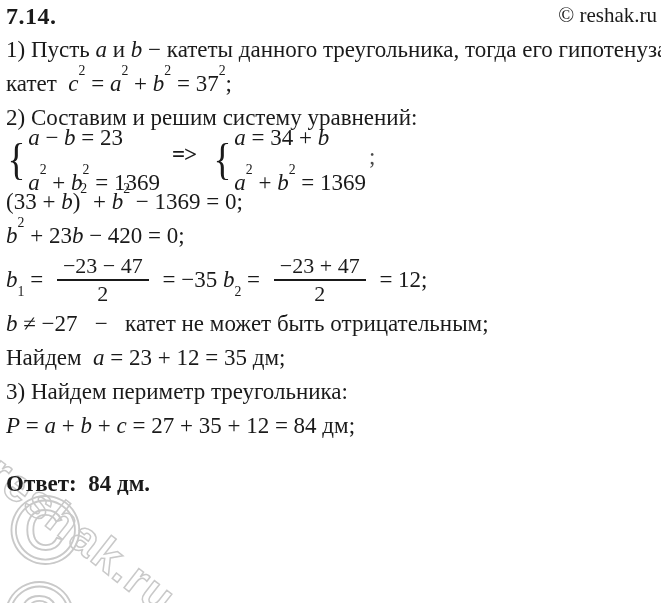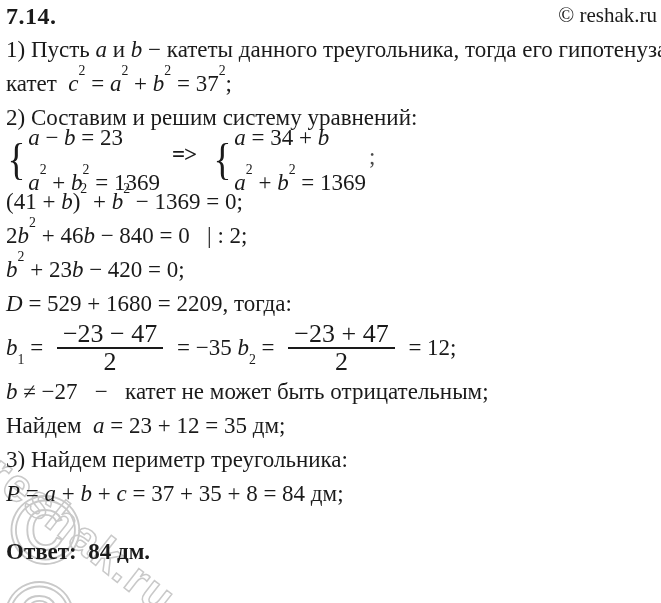--- a/index.html
+++ b/index.html
@@ -28,21 +28,21 @@
   sub{font-size:0.6em;line-height:0;position:relative;top:0.25em;}
   
   .system{display:flex;align-items:center;height:50px;font-size:23px;white-space:pre;}
   .brace{font-size:44px;line-height:1;font-weight:400;transform:scaleX(0.85);margin-right:1px;}
   .sys-col{display:flex;flex-direction:column;line-height:25px;gap:20px;}
   .sys-row{white-space:pre;}
   .arrow{margin:0 16px 10px 12px;font-size:23px;font-weight:bold;letter-spacing:-1px;}
   .sys-semi{margin-left:3px;margin-bottom:6px;color:#4a4a4a;}
   
   .roots{display:flex;align-items:center;height:54px;font-size:23px;white-space:pre;}
-  .frac{display:inline-flex;flex-direction:column;text-align:center;margin:0 8px;font-size:26px;line-height:24px;}
+  .frac{display:inline-flex;flex-direction:column;text-align:center;margin:0 8px;font-size:22px;line-height:24px;}
   .fnum{border-bottom:2px solid #1a1a1a;padding:0 6px 1px;}
   .fden{padding-top:1px;}
   .answer{margin-top:24px;font-weight:bold;}
 </style>
 </head>
 <body>
 
 <div class="page">
 
   <div class="wm wm-diagonal">reshak.ru</div>
@@ -68,40 +68,38 @@
       </span>
       <span class="arrow">=&gt;</span>
       <span class="brace">{</span>
       <span class="sys-col">
         <span class="sys-row"><em>a</em><span> = 34 + </span><em>b</em></span>
         <span class="sys-row"><em>a</em><sup>2</sup><span> + </span><em>b</em><sup>2</sup><span> = 1369</span></span>
       </span>
       <span class="sys-semi">;</span>
     </div>
 
-    <div class="line"><span>(41 + </span><em>b</em><span>)</span><sup>2</sup><span> + </span><em>b</em><sup>2</sup><span> − 1369 = 0;</span></div>
-    <div class="line"><span>2</span><em>b</em><sup>2</sup><span> + 46</span><em>b</em><span> − 840 = 0   | : 2;</span></div>
+    <div class="line"><span>(33 + </span><em>b</em><span>)</span><sup>2</sup><span> + </span><em>b</em><sup>2</sup><span> − 1369 = 0;</span></div>
     <div class="line"><em>b</em><sup>2</sup><span> + 23</span><em>b</em><span> − 420 = 0;</span></div>
-    <div class="line"><em>D</em><span> = 529 + 1680 = 2209, тогда:</span></div>
 
     <div class="roots">
       <span><em>b</em><sub>1</sub><span> = </span></span>
       <span class="frac">
         <span class="fnum">−23 − 47</span>
         <span class="fden">2</span>
       </span>
       <span> = −35 </span>
       <span><em>b</em><sub>2</sub><span> = </span></span>
       <span class="frac">
         <span class="fnum">−23 + 47</span>
         <span class="fden">2</span>
       </span>
       <span> = 12;</span>
     </div>
 
     <div class="line"><em>b</em><span> ≠ −27   −   катет не может быть отрицательным;</span></div>
     <div class="line"><span>Найдем  </span><em>a</em><span> = 23 + 12 = 35 дм;</span></div>
     <div class="line"><span>3) Найдем периметр треугольника:</span></div>
-    <div class="line"><em>P</em><span> = </span><em>a</em><span> + </span><em>b</em><span> + </span><em>c</em><span> = 37 + 35 + 8 = 84 дм;</span></div>
+    <div class="line"><em>P</em><span> = </span><em>a</em><span> + </span><em>b</em><span> + </span><em>c</em><span> = 27 + 35 + 12 = 84 дм;</span></div>
     <div class="line answer"><span>Ответ:  84 дм.</span></div>
 
   </div>
 </div>
 
 </body></html>

